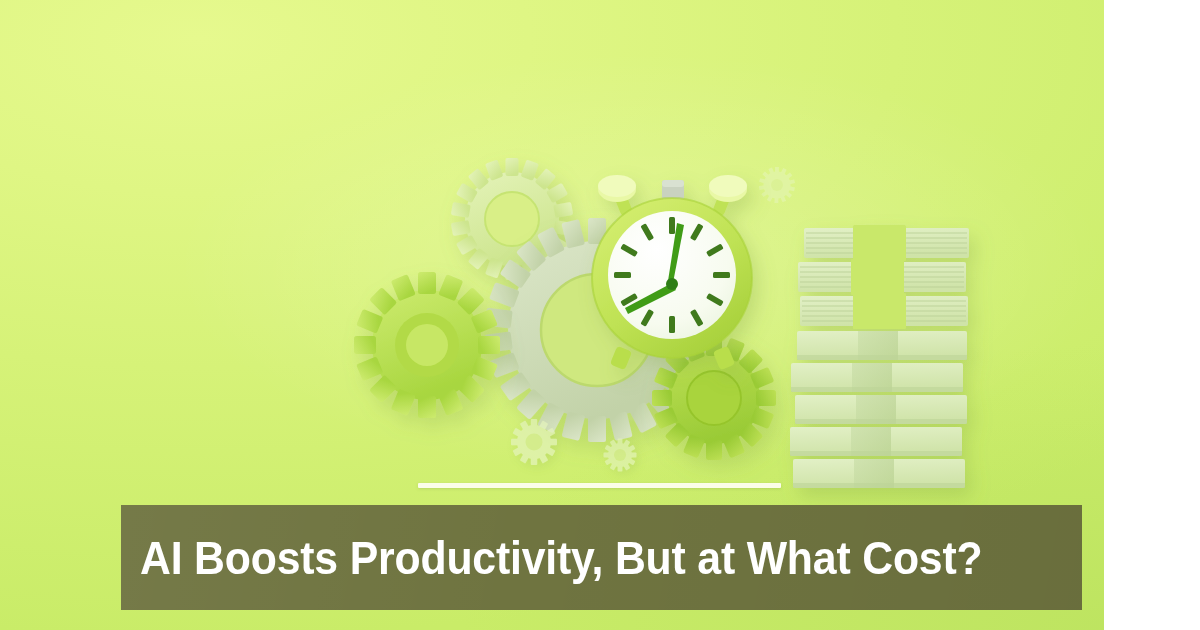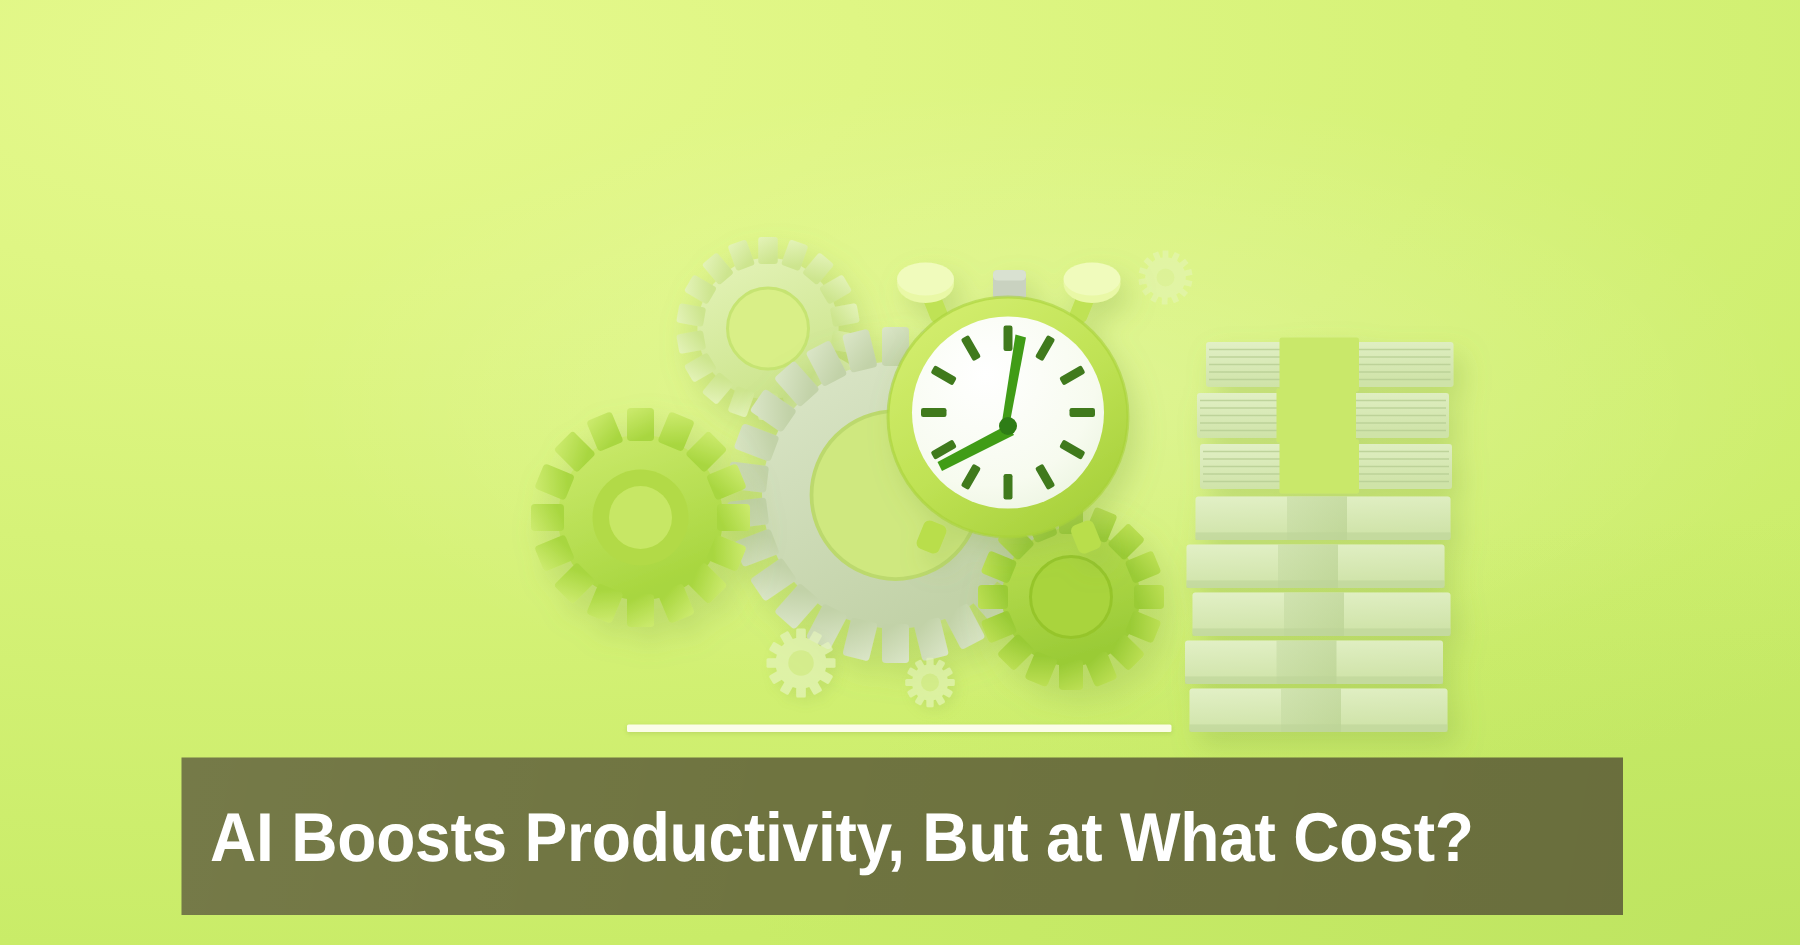--- a/index.html
+++ b/index.html
@@ -7,21 +7,21 @@
     margin: 0;
     padding: 0;
     background: #ffffff;
   }
   body {
     font-family: "Liberation Sans", sans-serif;
   }
 
   #banner-card {
     position: relative;
-    width: 1200px;
+    width: 1104px;
     height: 630px;
     overflow: hidden;
     background: #dbf47e;
   }
 
   
   .bg-base {
     position: absolute;
     inset: 0;
     background:

